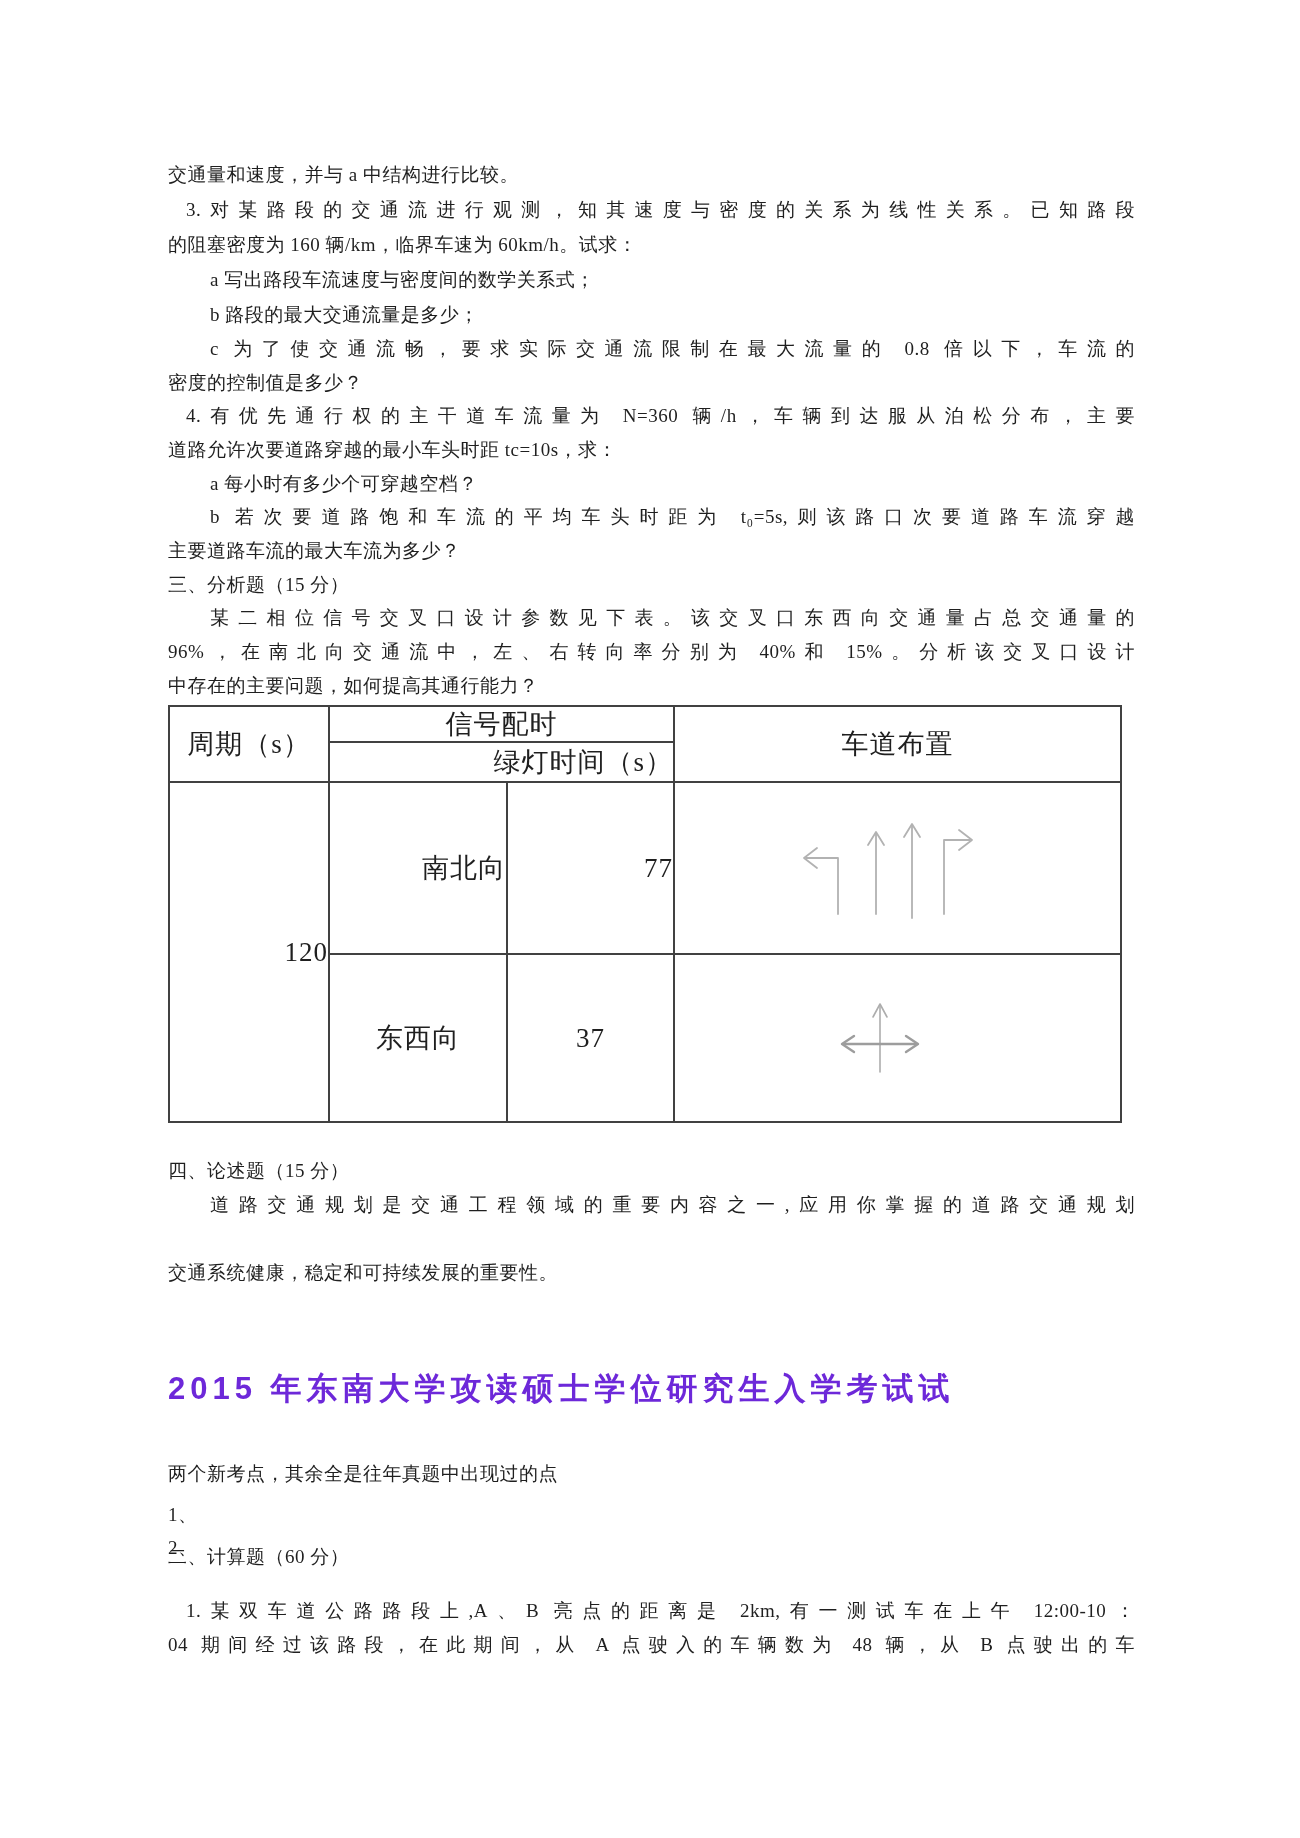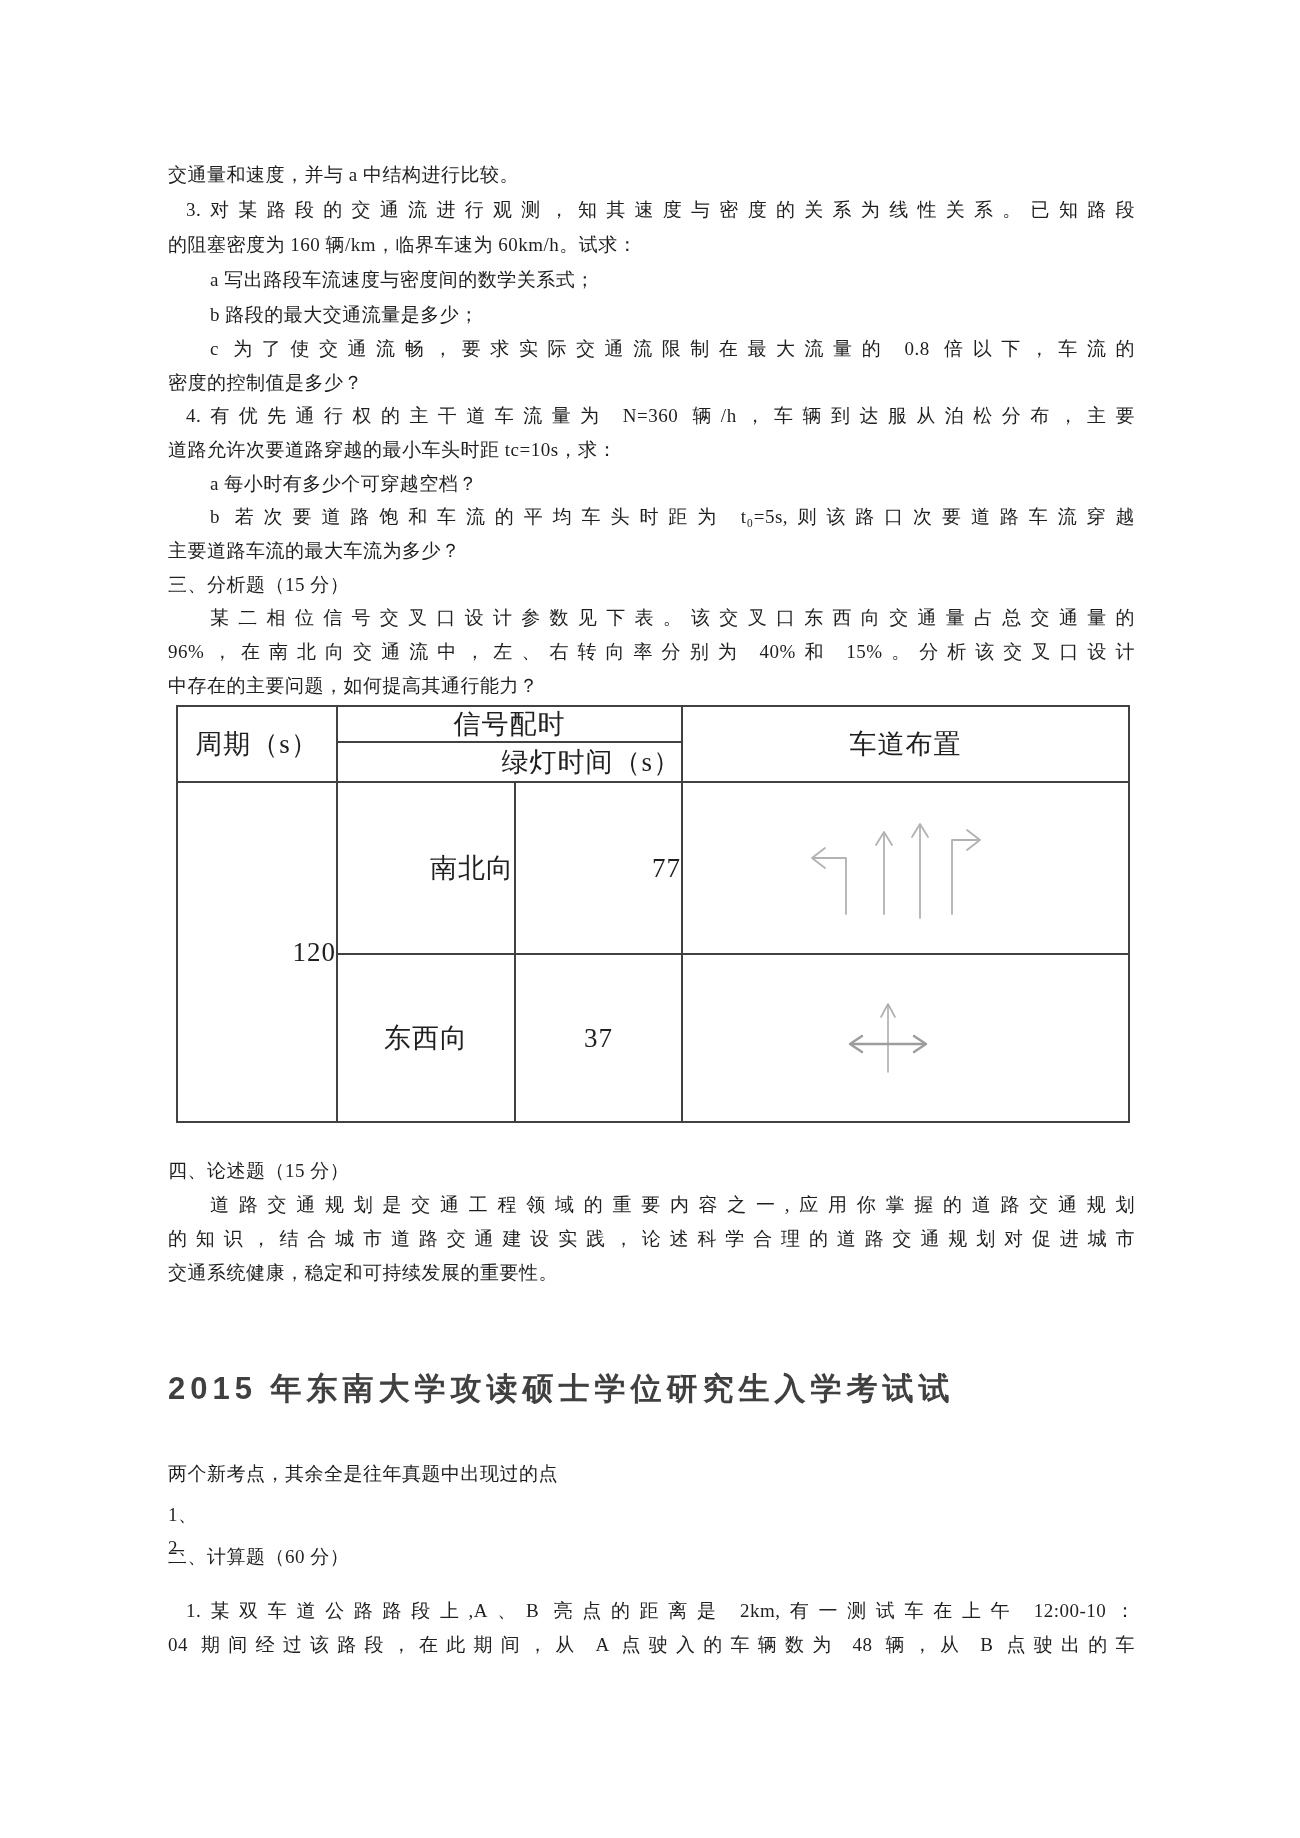--- a/index.html
+++ b/index.html
@@ -28,30 +28,29 @@
   }
   .ind1{left:186px;width:949px;}
   .ind2{left:210px;width:925px;}
   .title-red{
     position:absolute;
     left:168px;top:1368px;
     font-family:"Liberation Sans","DejaVu Sans",sans-serif;
     font-weight:bold;
     font-size:31px;
     letter-spacing:5px;
-    color:#404040;
+    color:#6d28d9;
     white-space:nowrap;
   }
   table.sig-table{
     position:absolute;
     left:168px;top:705px;
     border-collapse:collapse;
     table-layout:fixed;
     width:952px;
-    margin-left:8px;
   }
   table.sig-table td{
     border:2px solid #414141;
     text-align:center;
     vertical-align:middle;
     font-size:27px;
     padding:0;
     letter-spacing:1px;
   }
   tr.hrow1 td{height:34px;line-height:30px;}
@@ -137,21 +136,20 @@
           <path class="arrow-stroke2" d="M22,40 L10,48 L22,56"></path>
           <path class="arrow-stroke2" d="M74,40 L86,48 L74,56"></path>
         </svg>
       </td>
     </tr>
   </tbody>
     </table>
 
   <div class="ln" style="top:1154px">四、论述题（15 分）</div>
   <div class="ln j ind2" style="top:1188px">道路交通规划是交通工程领域的重要内容之一,应用你掌握的道路交通规划</div>
-  <div class="ln j" style="top:1222px">的知识，结合城市道路交通建设实践，论述科学合理的道路交通规划对促进城市</div>
   <div class="ln" style="top:1256px">交通系统健康，稳定和可持续发展的重要性。</div>
 
   <div class="title-red">2015 年东南大学攻读硕士学位研究生入学考试试</div>
   <div class="ln" style="top:1457px">两个新考点，其余全是往年真题中出现过的点</div>
   <div class="ln" style="top:1498px">1、</div>
   <div class="ln" style="top:1531px">2、</div>
   <div class="ln" style="top:1540px">二、计算题（60 分）</div>
   <div class="ln j ind1" style="top:1594px">1.某双车道公路路段上,A、B 亮点的距离是 2km,有一测试车在上午 12:00-10：</div>
   <div class="ln j" style="top:1628px">04 期间经过该路段，在此期间，从 A 点驶入的车辆数为 48 辆，从 B 点驶出的车</div>
 

